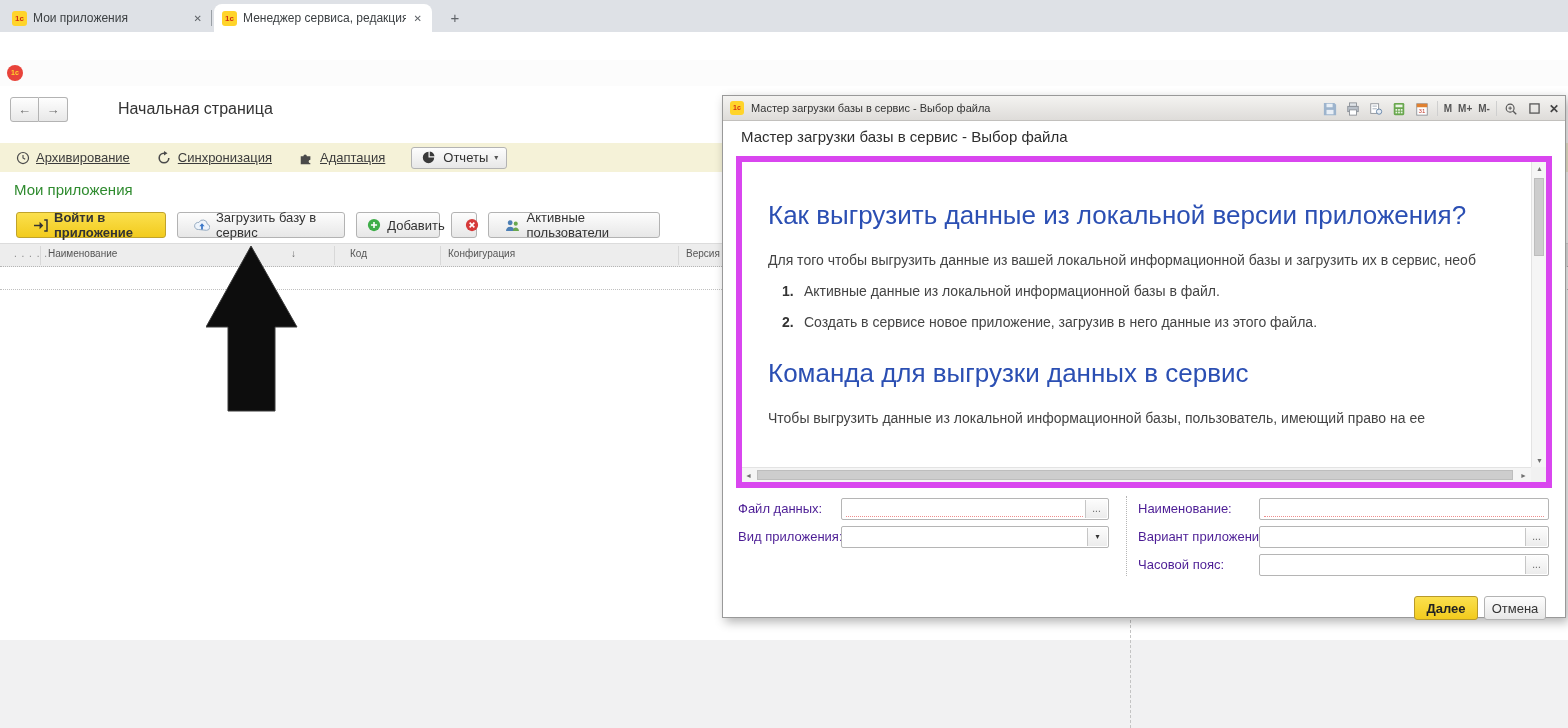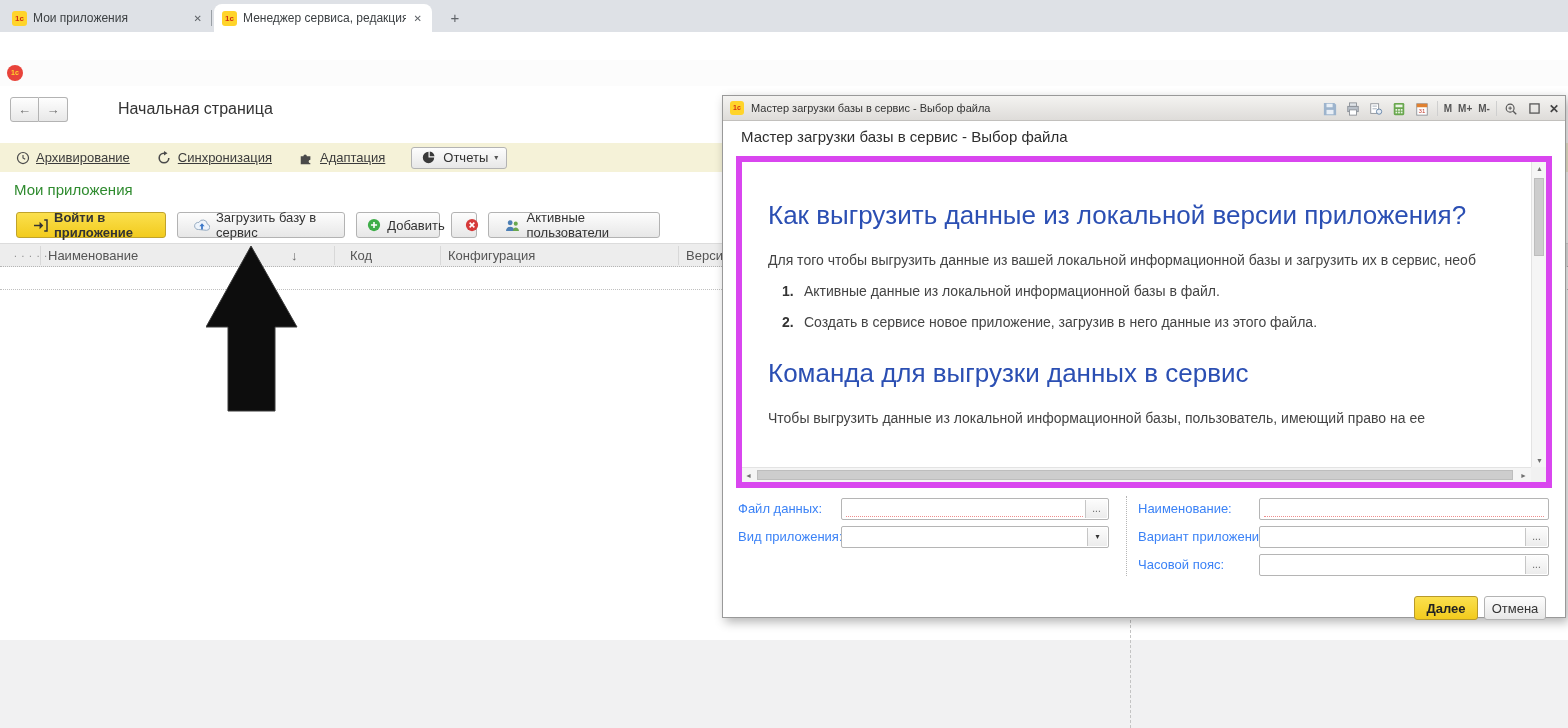--- a/index.html
+++ b/index.html
@@ -45,21 +45,21 @@
   .cmd{display:flex;align-items:center;gap:5px;font-size:13px;color:#3b3b3b;}
   .cmd .lbl{text-decoration:underline;}
   .btn{display:inline-flex;align-items:center;justify-content:center;gap:6px;height:26px;box-sizing:border-box;border:1px solid #b3b3b3;border-radius:3px;background:linear-gradient(#fdfdfd,#e7e7e7);font-size:13px;color:#333;padding-left:16px;}
   #reports-btn{height:22px;padding:0 8px;}
   .caret{font-size:8px;color:#555;}
   #section-title{left:14px;top:181px;font-size:15px;color:#2f8b2f;}
   #appbtns{left:16px;top:212px;display:flex;gap:11px;}
   .btn-yellow{background:linear-gradient(#fbe04e,#f2cb1d);border:1px solid #c0a32b;font-weight:bold;}
   
   #thead{left:0;top:243px;width:1568px;height:24px;background:#ededed;border-top:1px solid #dcdcdc;border-bottom:1px dotted #b5b5b5;box-sizing:border-box;}
-  .th{position:absolute;top:4px;font-size:13px;color:#555;white-space:nowrap;}
+  .th{position:absolute;top:4px;font-size:10px;color:#555;white-space:nowrap;}
   .coldiv{position:absolute;top:2px;height:19px;width:1px;background:#d8d8d8;}
   #trow{left:0;top:267px;width:1568px;height:22px;background:#fff;border-bottom:1px dotted #c0c0c0;}
   #big-arrow{left:206px;top:246px;z-index:5;}
   
   #dialog{left:722px;top:95px;width:844px;height:523px;background:#fff;border:1px solid #999;box-shadow:3px 4px 10px rgba(0,0,0,.3);z-index:10;box-sizing:border-box;}
   #dlg-titlebar{left:0;top:0;width:100%;height:25px;background:linear-gradient(#f4f3f1,#dedcd9);border-bottom:1px solid #c2c0bd;box-sizing:border-box;}
   #dlg-title{left:28px;top:6px;font-size:11px;color:#333;white-space:nowrap;}
   #dlg-icons{right:6px;top:4px;display:flex;align-items:center;gap:6px;}
   #dlg-heading{left:18px;top:32px;font-size:15px;color:#2e2e2e;}
   #helpbox{left:13px;top:60px;width:816px;height:332px;border:6px solid #d946ef;box-sizing:border-box;background:#fff;overflow:hidden;}
@@ -69,21 +69,21 @@
   .help-p{font-size:14px;color:#444;white-space:nowrap;overflow:hidden;margin-top:16px;}
   .step{margin-top:15px;font-size:14px;color:#444;white-space:nowrap;overflow:hidden;}
   .step .num{display:inline-block;width:22px;margin-left:14px;font-weight:bold;color:#333;}
   #help-h2{margin-top:22px;}
   .vscroll{position:absolute;right:0;top:0;bottom:15px;width:15px;background:#f5f5f5;border-left:1px solid #e3e3e3;box-sizing:border-box;}
   .hscroll{position:absolute;left:0;bottom:0;right:15px;height:15px;background:#f5f5f5;border-top:1px solid #e3e3e3;box-sizing:border-box;}
   .sarrow{position:absolute;font-size:7px;color:#707070;}
   .vthumb{position:absolute;left:2px;width:10px;top:16px;height:78px;background:#cdcdcd;border:1px solid #bdbdbd;box-sizing:border-box;}
   .hthumb{position:absolute;top:2px;height:10px;left:15px;right:18px;background:#cdcdcd;border:1px solid #bdbdbd;box-sizing:border-box;}
   .scorner{position:absolute;right:0;bottom:0;width:15px;height:15px;background:#f1f1f1;}
-  .flabel{position:absolute;font-size:13px;color:#3b82f6;line-height:22px;white-space:nowrap;}
+  .flabel{position:absolute;font-size:13px;color:#4c1d95;line-height:22px;white-space:nowrap;}
   .finput{position:absolute;height:22px;box-sizing:border-box;border:1px solid #b5b5b5;border-radius:2px;background:#fff;}
   .req{position:absolute;left:4px;bottom:2px;border-bottom:1px dotted #ee8d8d;}
   .ellbtn{position:absolute;right:1px;top:1px;bottom:1px;width:21px;border-left:1px solid #c6c6c6;background:linear-gradient(#fcfcfc,#ececec);font-size:10px;color:#666;text-align:center;line-height:18px;border-radius:0 1px 1px 0;}
   .ddbtn{position:absolute;right:1px;top:1px;bottom:1px;width:19px;border-left:1px solid #c6c6c6;background:linear-gradient(#fcfcfc,#ececec);font-size:8px;color:#333;text-align:center;line-height:18px;}
   #form-sep{left:403px;top:400px;height:80px;width:0;border-left:1px dotted #b5b5b5;}
   .dlgbtn{position:absolute;top:500px;height:24px;box-sizing:border-box;border-radius:3px;font-size:13px;display:flex;align-items:center;justify-content:center;}
   #btn-next{left:691px;width:64px;background:linear-gradient(#fbe04e,#f2cb1d);border:1px solid #b89a2a;font-weight:bold;color:#222;}
   #btn-cancel{left:761px;width:62px;background:linear-gradient(#fdfdfd,#e7e7e7);border:1px solid #b3b3b3;color:#333;}
 </style>
 </head>

